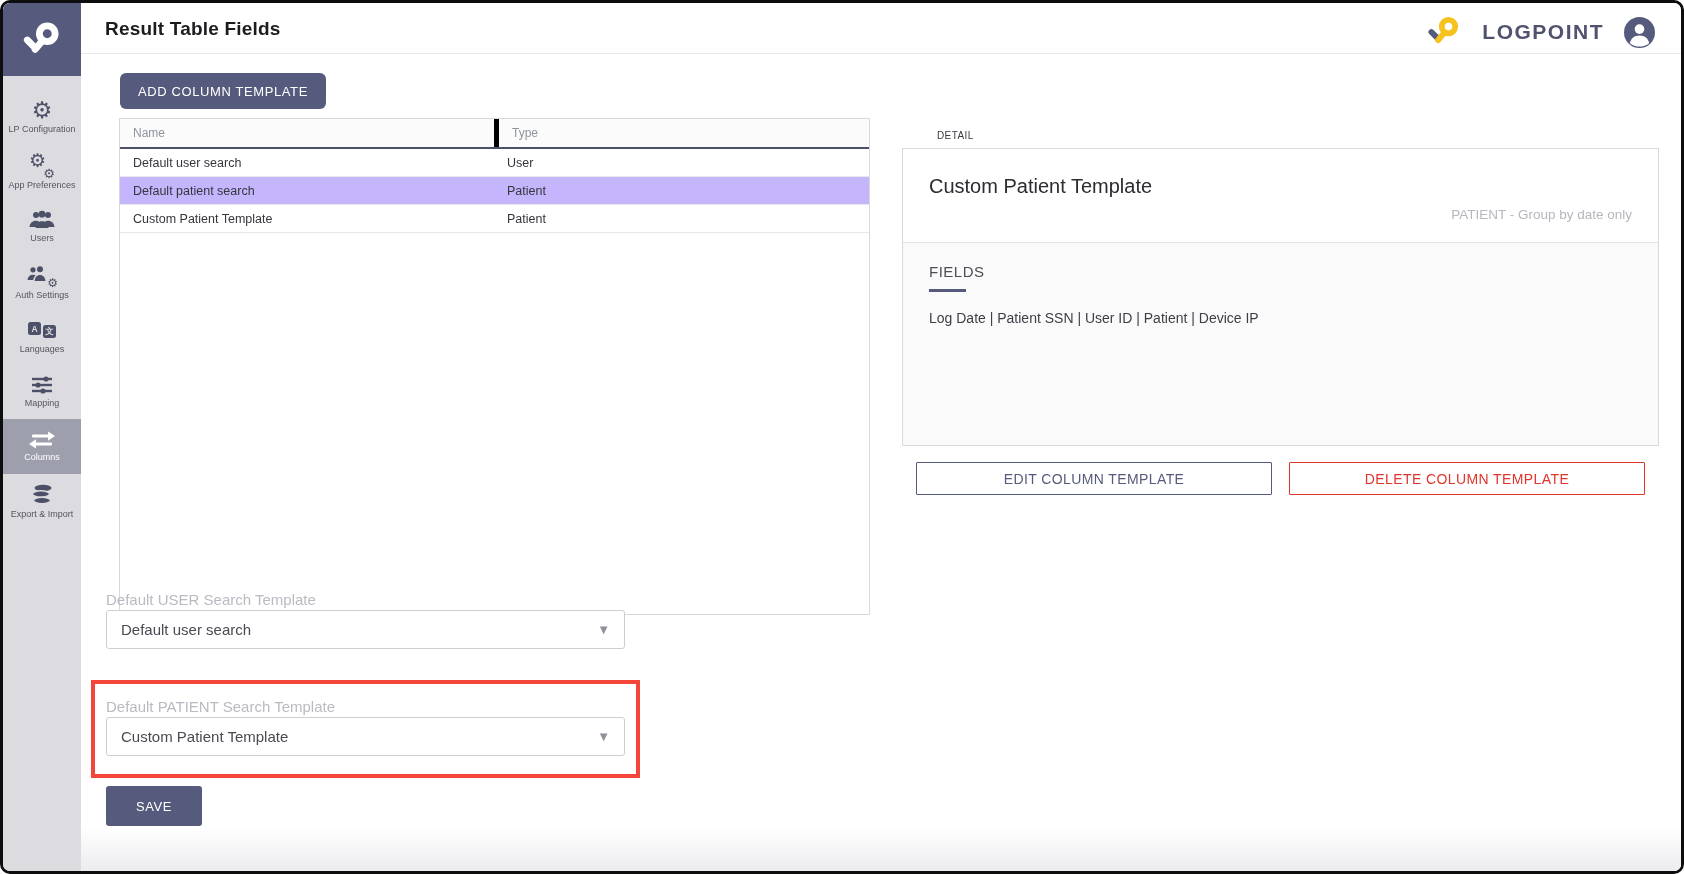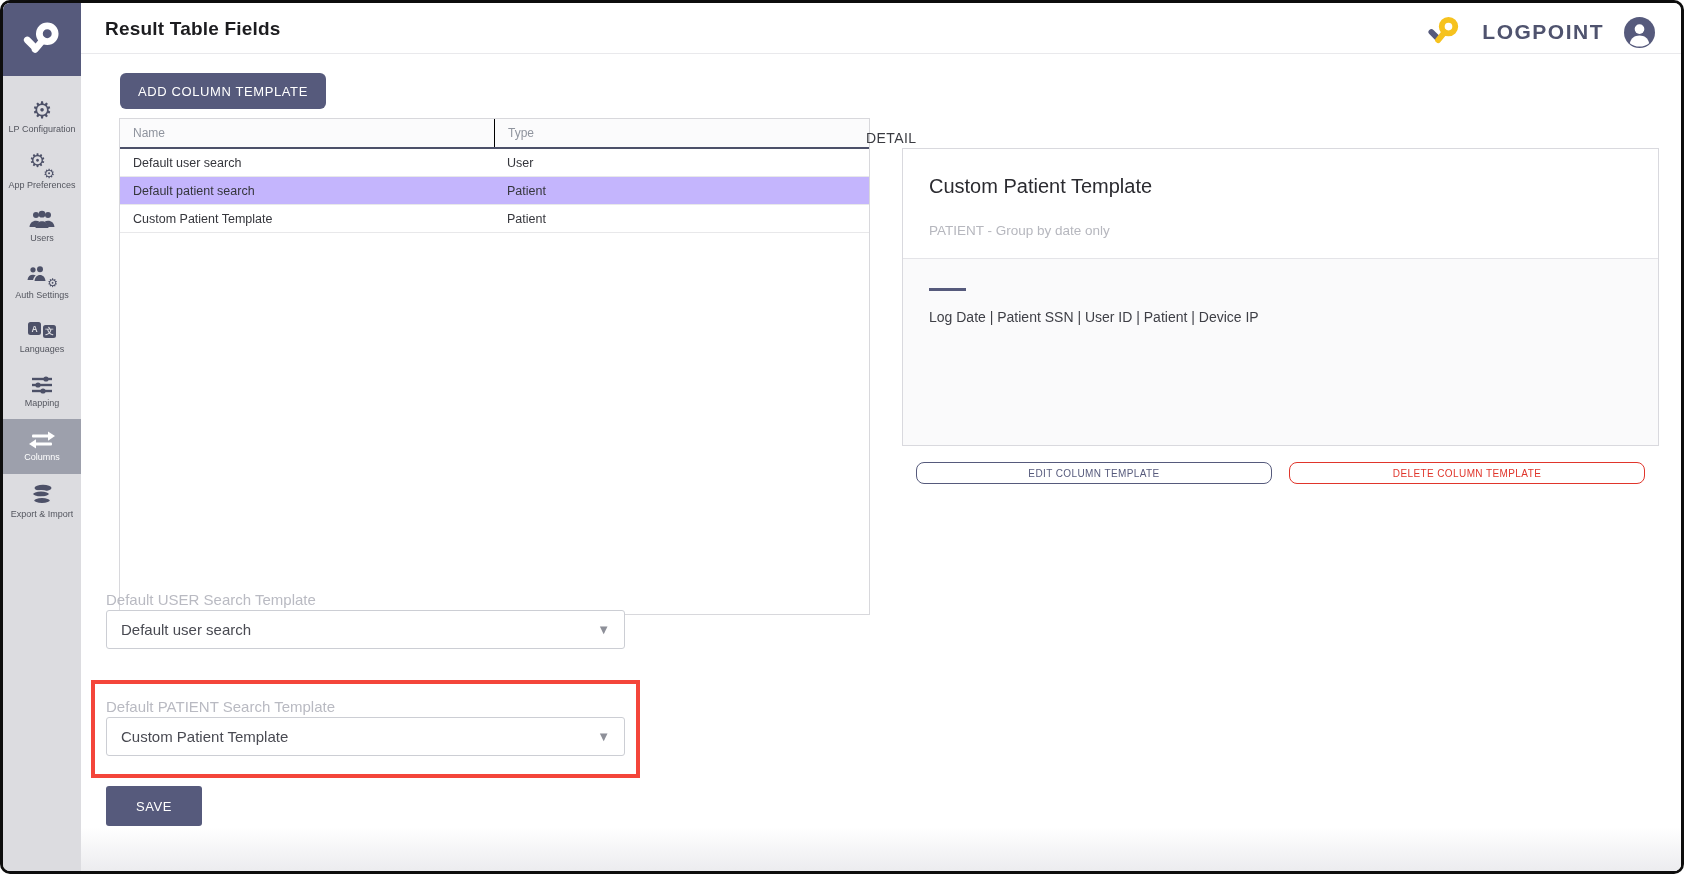--- a/index.html
+++ b/index.html
@@ -80,55 +80,55 @@
   .tbl {
     position:absolute; left:38px; top:115px; width:751px; height:497px;
     border:1px solid #d8d8dc; background:#fff;
   }
   .tbl-head {
     display:flex; height:30px; background:#fbfbfc;
     border-bottom:2px solid #4c5069; color:#8f949e; font-size:12px;
   }
   .th { display:flex; align-items:center; padding-left:13px; }
   .th.name { width:374px; }
-  .th.type { flex:1; border-left:1px solid #000000; }
+  .th.type { flex:1; border-left:5px solid #000000; }
   .tr {
     display:flex; height:28px; border-bottom:1px solid #e8e8ea;
     font-size:12.5px; color:#35363c; cursor:pointer; background:#fff;
   }
   .tr.alt { background:#c4b5fd; }
   .td { display:flex; align-items:center; padding-left:13px; }
   .td.name { width:374px; }
   .td.type { flex:1; }
 
   
   .detail-label {
-    position:absolute; left:785px; top:127px; font-size:14px; color:#3a3b41;
+    position:absolute; left:856px; top:127px; font-size:10px; color:#3a3b41;
     letter-spacing:.4px;
   }
   .card {
     position:absolute; left:821px; top:145px; width:757px; height:298px;
     border:1px solid #d9d9de; background:#fafafb;
   }
   .card-head {
     background:#ffffff; border-bottom:1px solid #e4e4e8; padding:26px 26px 20px 26px;
   }
   .card-title { font-size:20px; color:#2b2b30; }
-  .card-sub { font-size:13.5px; color:#b6b7be; margin-top:25px; }
+  .card-sub { font-size:13.5px; color:#b6b7be; margin-top:9px;text-align:right; }
   .card-body { padding:20px 26px; }
   .fields-h { font-size:15px; color:#4c4d55; letter-spacing:.5px; }
   .fields-underline { width:37px; height:3px; background:var(--accent,#565a7c); margin-top:9px; }
   .fields-text { font-size:14px; color:#3e3f46; margin-top:18px; }
 
   .detail-btns {
     position:absolute; left:821px; top:459px; width:757px;
     display:flex; gap:17px; padding:0 14px;
   }
   .btn-outline {
-    flex:1; height:22px; background:#fff; border-radius:8px; font-size:10px;
+    flex:1; height:33px; background:#fff; border-radius:1px; font-size:14px;
     letter-spacing:.4px; cursor:pointer; font-family:inherit;
   }
   .edit-btn { border:1px solid var(--accent,#565a7c); color:var(--accent,#565a7c); }
   .delete-btn { border:1px solid var(--red_delete,#e0352b); color:var(--red_delete,#e0352b); }
 
   
   .field-label { position:absolute; font-size:15px; color:#b9bac2; }
   .dropdown {
     position:absolute; width:519px; height:39px; background:#fff;
     border:1px solid #ccced4; border-radius:3px; display:flex; align-items:center;
@@ -288,20 +288,21 @@
       </div>
     </div>
 
     <div class="detail-label">DETAIL</div>
     <div class="card">
       <div class="card-head">
         <div class="card-title">Custom Patient Template</div>
         <div class="card-sub">PATIENT - Group by date only</div>
       </div>
       <div class="card-body">
+        <div class="fields-h">FIELDS</div>
         <div class="fields-underline"></div>
         <div class="fields-text">Log Date | Patient SSN | User ID | Patient | Device IP</div>
       </div>
     </div>
     <div class="detail-btns">
       <button class="btn-outline edit-btn">EDIT COLUMN TEMPLATE</button>
       <button class="btn-outline delete-btn">DELETE COLUMN TEMPLATE</button>
     </div>
 
     <div class="field-label user-label">Default USER Search Template</div>

